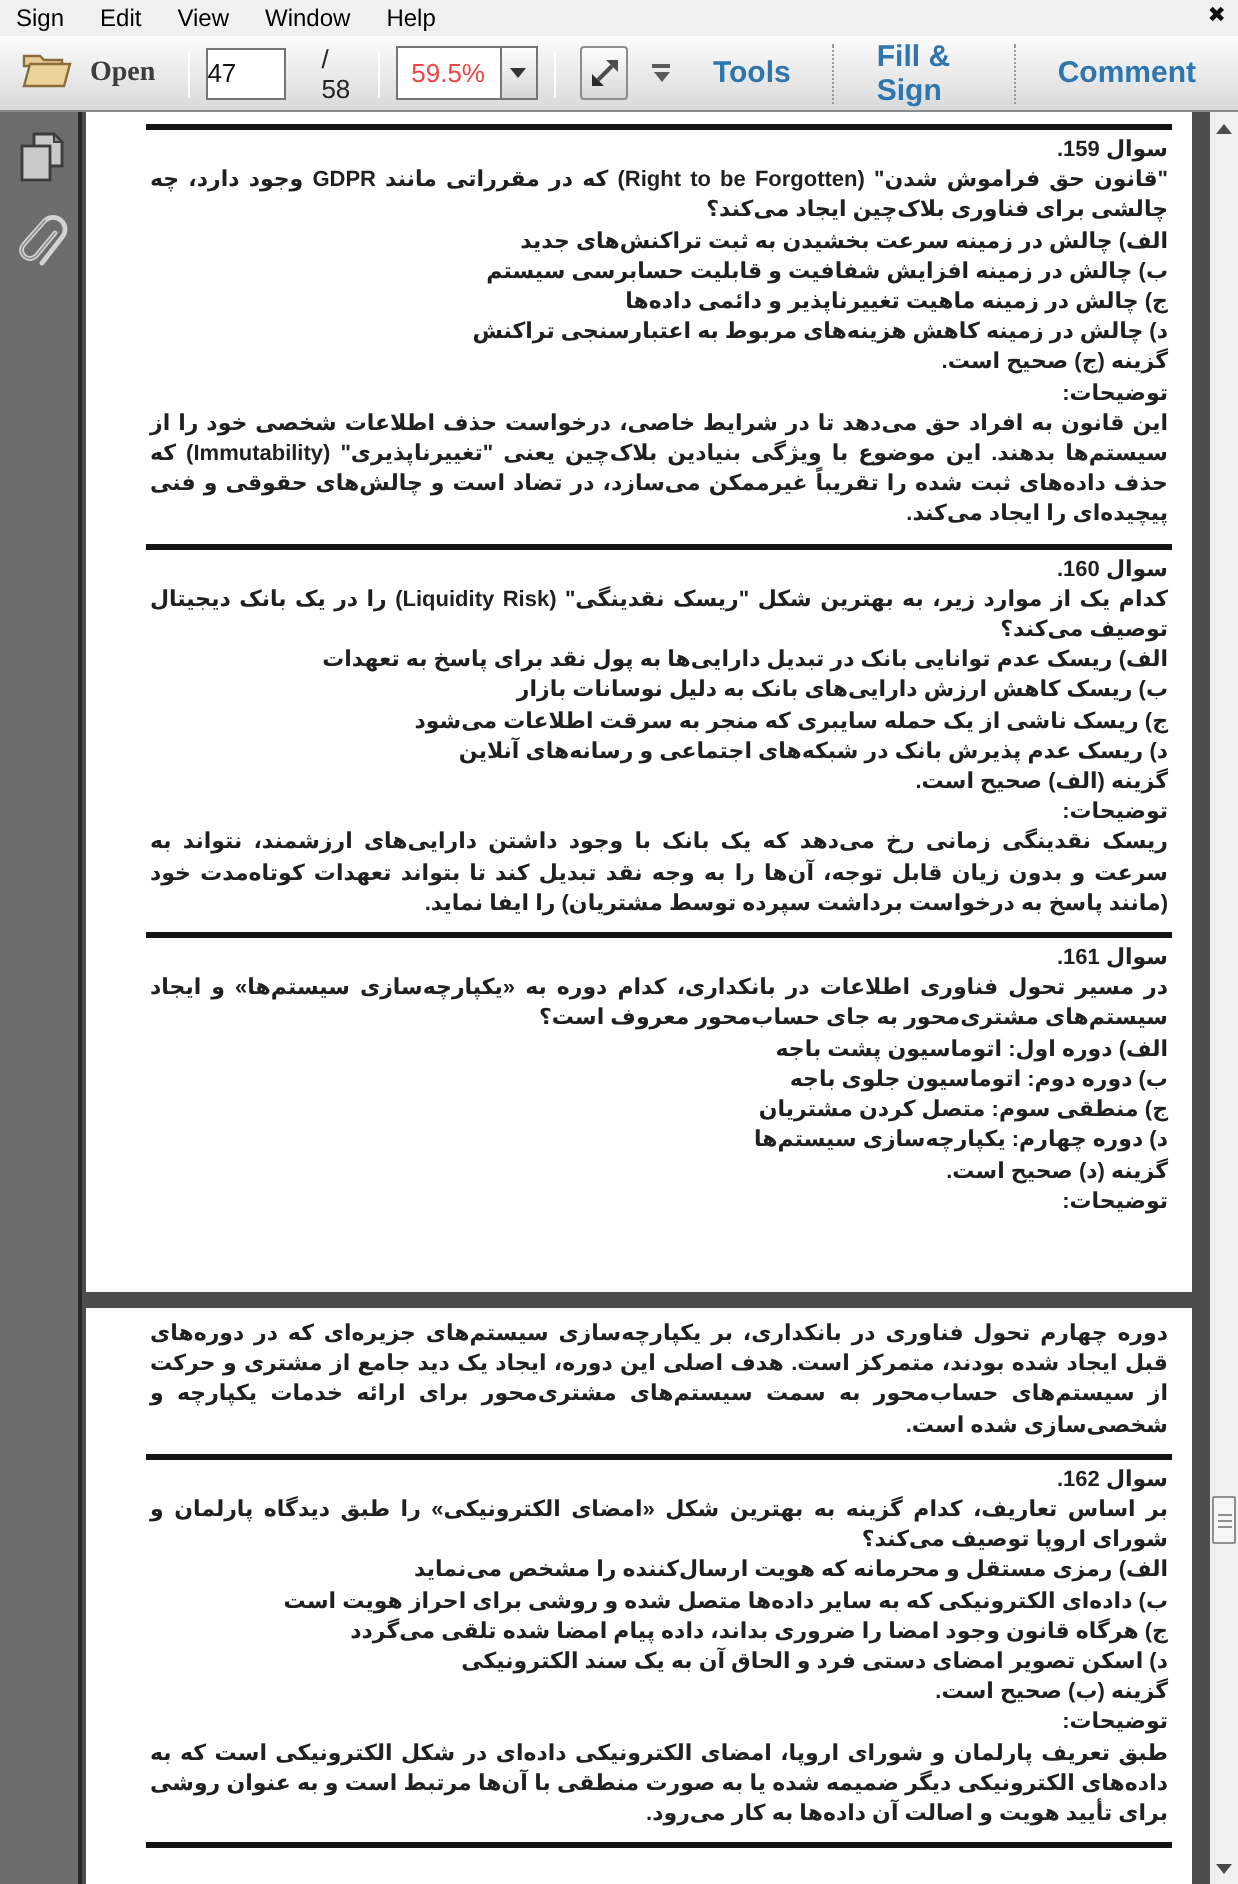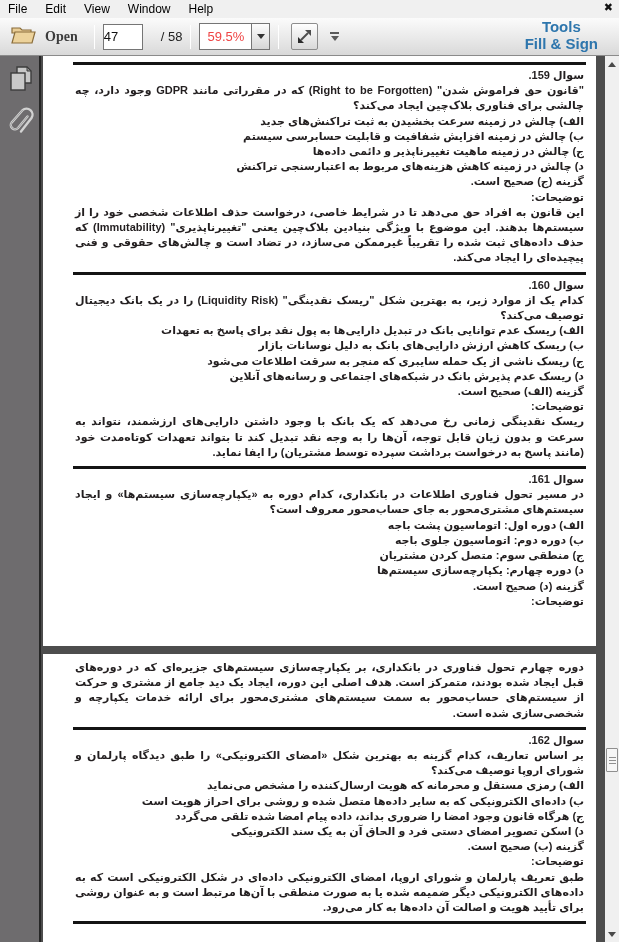--- a/index.html
+++ b/index.html
@@ -28,21 +28,21 @@
   .zoom-field { width:52px; background:#fff; border:1px solid #757575; border-right:none;
                 font-size:13px; color:#ef4444; display:flex; align-items:center; justify-content:center; }
   .zoom-drop  { width:19px; border:1px solid #757575; background:linear-gradient(#fdfdfd,#d6d6d6);
                 display:flex; align-items:center; justify-content:center; }
   .tri-down { width:0; height:0; border-left:4px solid transparent; border-right:4px solid transparent; border-top:5px solid #333; }
   .fit-btn { width:27px; height:27px; border:1px solid #8d8d8d; border-radius:2px;
              background:linear-gradient(#fefefe,#d9d9d9); display:flex; align-items:center; justify-content:center; margin-left:4px; }
   .overflow { margin-left:12px; display:flex; flex-direction:column; align-items:center; gap:2px; }
   .overflow .bar { width:9px; height:2px; background:#5a5a5a; }
   .overflow .tri { width:0; height:0; border-left:4px solid transparent; border-right:4px solid transparent; border-top:5px solid #5a5a5a; }
-  .right-group { margin-left:auto; display:flex; align-items:center; height:100%;flex-direction:column; }
+  .right-group { margin-left:auto; display:flex; align-items:center; height:100%; }
   .bluebtn { font-size:15px; font-weight:bold; color:#2e76ad; padding:0 21px; height:100%;
              display:flex; align-items:center; }
   .dotsep { height:30px; border-left:1px dotted #9a9a9a; }
 
   
   .workspace { position:absolute; top:56px; left:0; width:619px; height:886px; background:#4d4d4d; }
   .sidebar { position:absolute; left:0; top:0; width:41px; height:886px; background:#6e6c6e;
              border-right:2px solid #262626; }
   .side-ic { width:41px; height:34px; display:flex; align-items:center; justify-content:center; }
   .side-ic.first { margin-top:6px; } .side-ic.second { margin-top:10px; }
@@ -72,21 +72,21 @@
               border:1px solid #8f8f8f; border-radius:1px; display:flex; flex-direction:column;
               align-items:center; justify-content:center; gap:2px; }
   .sb-thumb i { display:block; width:7px; height:1px; background:#8f8f8f; }
 </style>
 </head>
 <body>
 
 <div class="app">
 
   <div class="menubar">
-    <span class="mitem">File</span>
+    <span class="mitem">Sign</span>
     <span class="mitem">Edit</span>
     <span class="mitem">View</span>
     <span class="mitem">Window</span>
     <span class="mitem">Help</span>
     <span class="close">✖</span>
   </div>
 
   <div class="toolbar">
     <div class="open-btn">
       <span>

